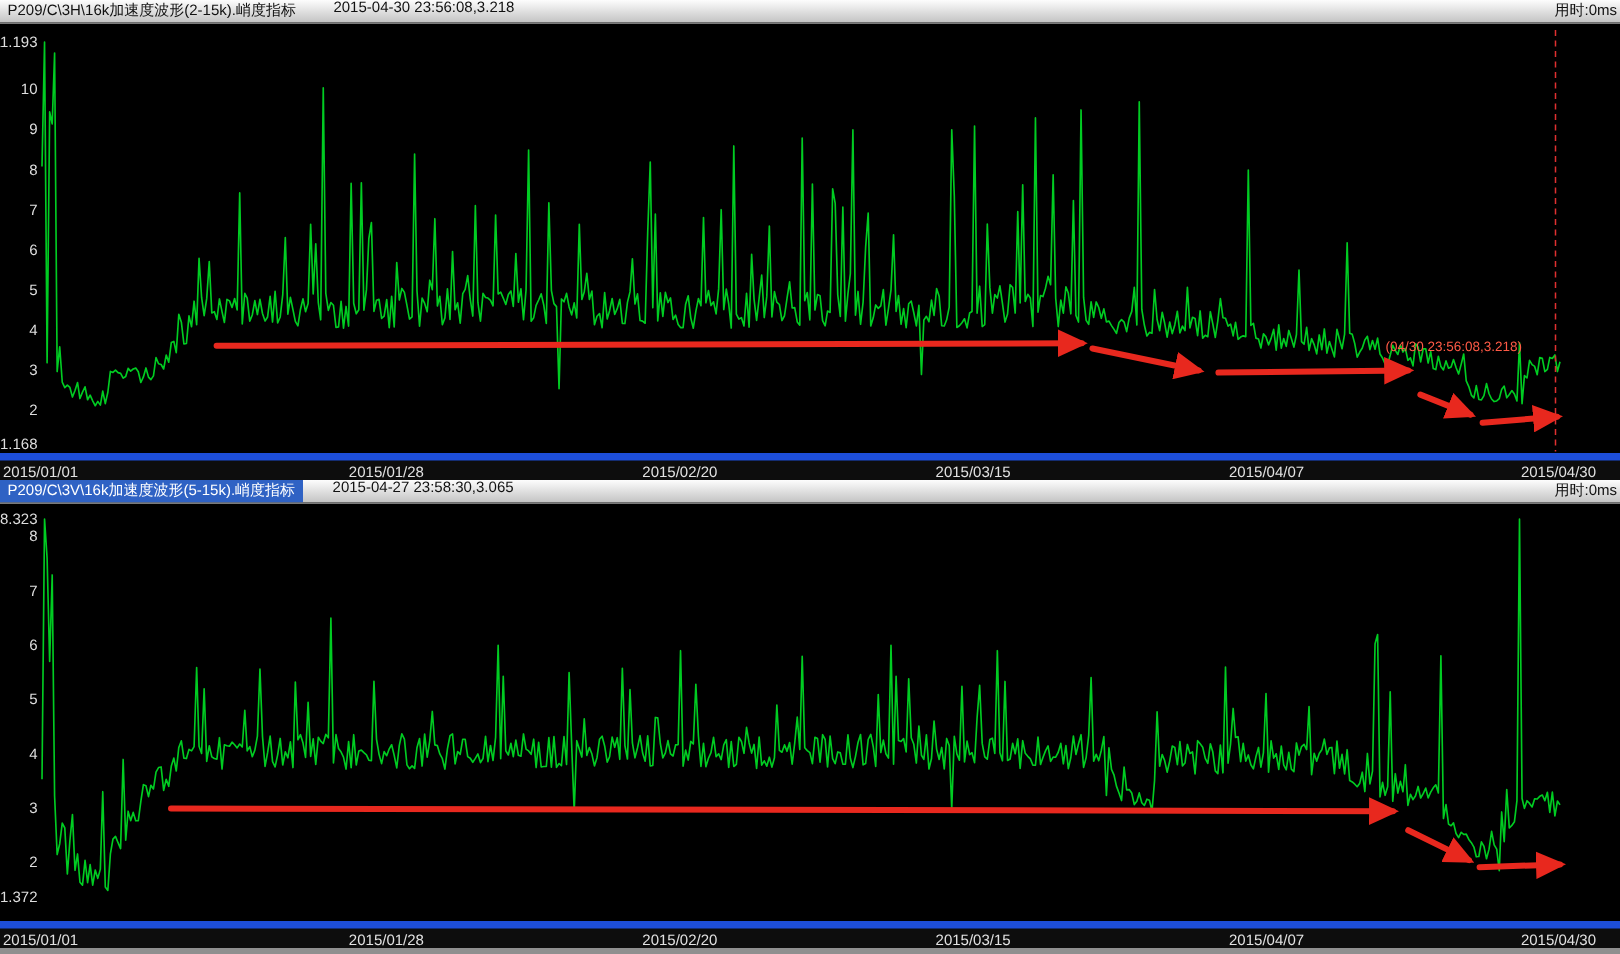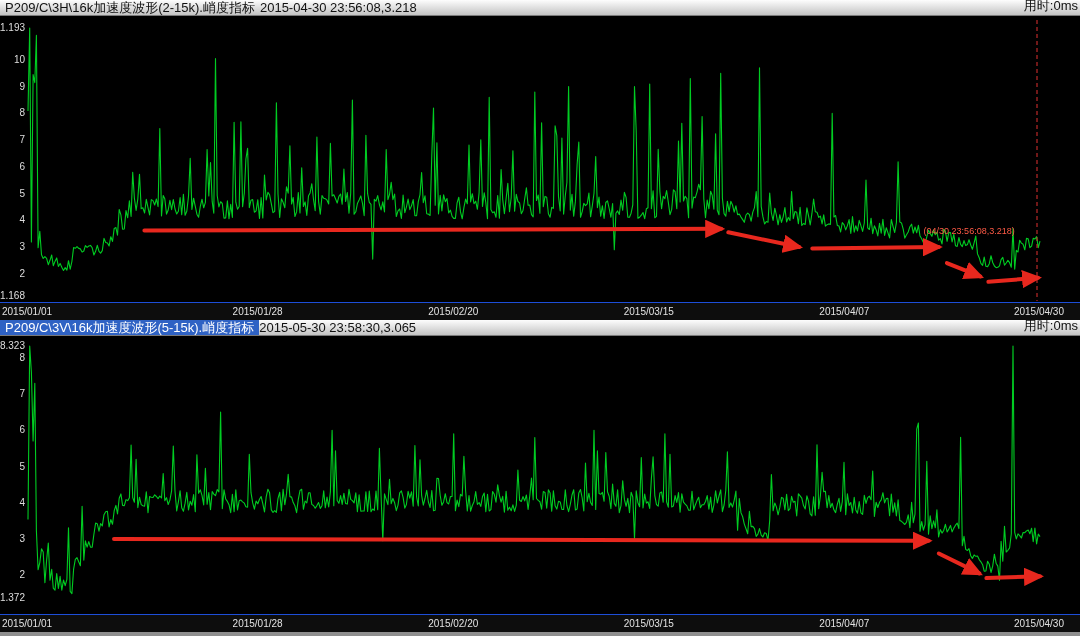--- a/index.html
+++ b/index.html
@@ -1,24 +1,24 @@
 <!DOCTYPE html>
 <html><head>
 <meta charset="utf-8">
 <style>
   *{box-sizing:border-box;margin:0;padding:0}
   html,body{width:1080px;height:636px;overflow:hidden}
   body{background:#000;font-family:"Liberation Sans",sans-serif;position:relative}
-  .panel-header{height:16px;display:flex;align-items:flex-end;background:linear-gradient(#fdfdfd,#c3c3c3);font-size:13px;color:#111;border-bottom:1px solid #7a7a7a;white-space:nowrap;overflow:hidden}
+  .panel-header{height:16px;display:flex;align-items:flex-start;background:linear-gradient(#fdfdfd,#c3c3c3);font-size:10px;color:#111;border-bottom:1px solid #7a7a7a;white-space:nowrap;overflow:hidden}
   .panel-header .title{padding:0 5px;height:15px;line-height:15px}
   .panel-header .title.selected{background:#2f62c4;color:#fff}
-  .panel-header .ts{margin-left:0}
+  .panel-header .ts{margin-left:20px}
   .panel-header .elapsed{margin-left:auto;padding-right:2px}
   svg{display:block;background:#000}
-  .xaxis{position:relative;height:18px;background:#0d0d0d;border-top:1px solid #1d4ed8}
+  .xaxis{position:relative;height:18px;background:#0d0d0d;border-top:5px solid #1d4ed8}
   .xlab{position:absolute;top:3px;font-size:10px;color:#e2e2e2;white-space:nowrap}
   .bottom-bar{height:4px;background:#8f8f8f}
   text{font-family:"Liberation Sans",sans-serif}
 </style>
 </head>
 <body>
 
 <div class="panel">
   <div class="panel-header">
     <span class="title" id="title0">P209/C\3H\16k加速度波形(2-15k).峭度指标</span>
@@ -57,21 +57,21 @@
       <span class="xlab" style="left: 453.242px; transform: translateX(-50%);">2015/02/20</span>
       <span class="xlab" style="left: 648.761px; transform: translateX(-50%);">2015/03/15</span>
       <span class="xlab" style="left: 844.38px; transform: translateX(-50%);">2015/04/07</span>
       <span class="xlab" style="right: 16px;">2015/04/30</span>
     </div>
 </div>
 
 <div class="panel">
   <div class="panel-header">
     <span class="title selected" id="title1">P209/C\3V\16k加速度波形(5-15k).峭度指标</span>
-    <span class="ts">2015-05-30 23:58:30,3.065</span>
+    <span class="ts">2015-04-27 23:58:30,3.065</span>
     <span class="elapsed">用时:0ms</span>
   </div>
   <svg id="plot1" width="1080" height="278">
       <defs>
         <marker id="ah1" markerWidth="5" markerHeight="4.6" refX="4" refY="2.3" orient="auto">
           <polygon points="0 0 5 2.3 0 4.6" fill="#e8281e"></polygon>
         </marker>
       </defs>
       <text x="25" y="13.0" text-anchor="end" fill="#dedede" font-size="10">8.323</text>
       <text x="25" y="24.7" text-anchor="end" fill="#dedede" font-size="10">8</text>

